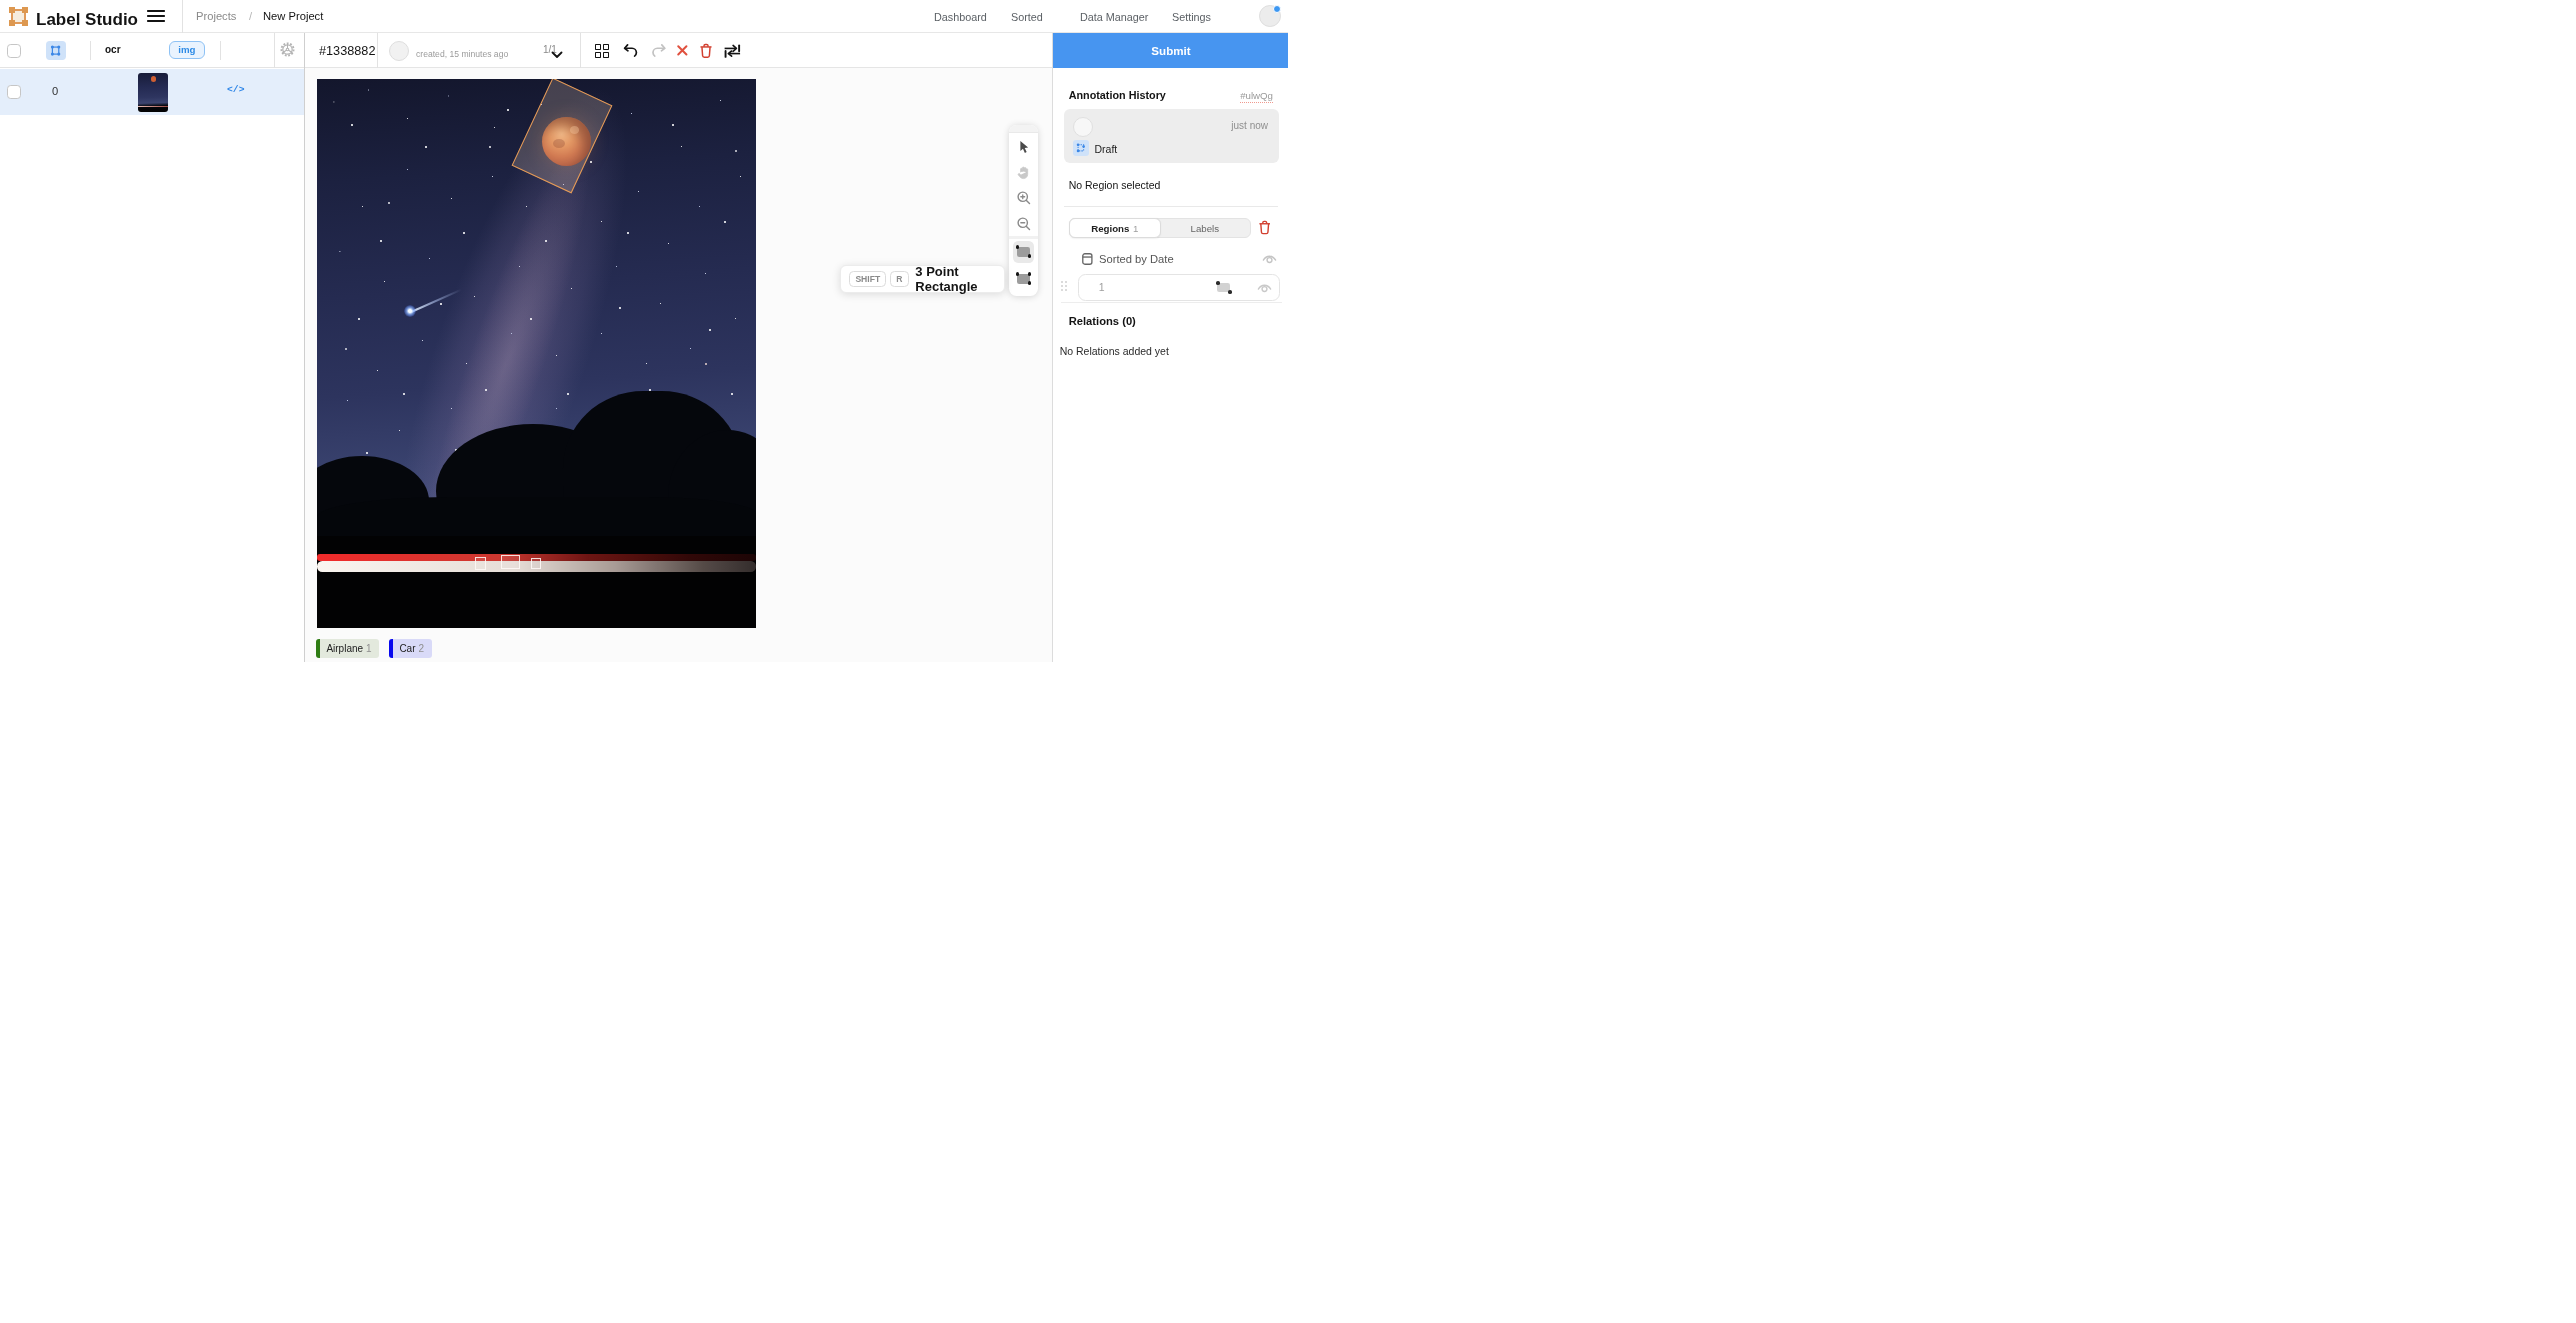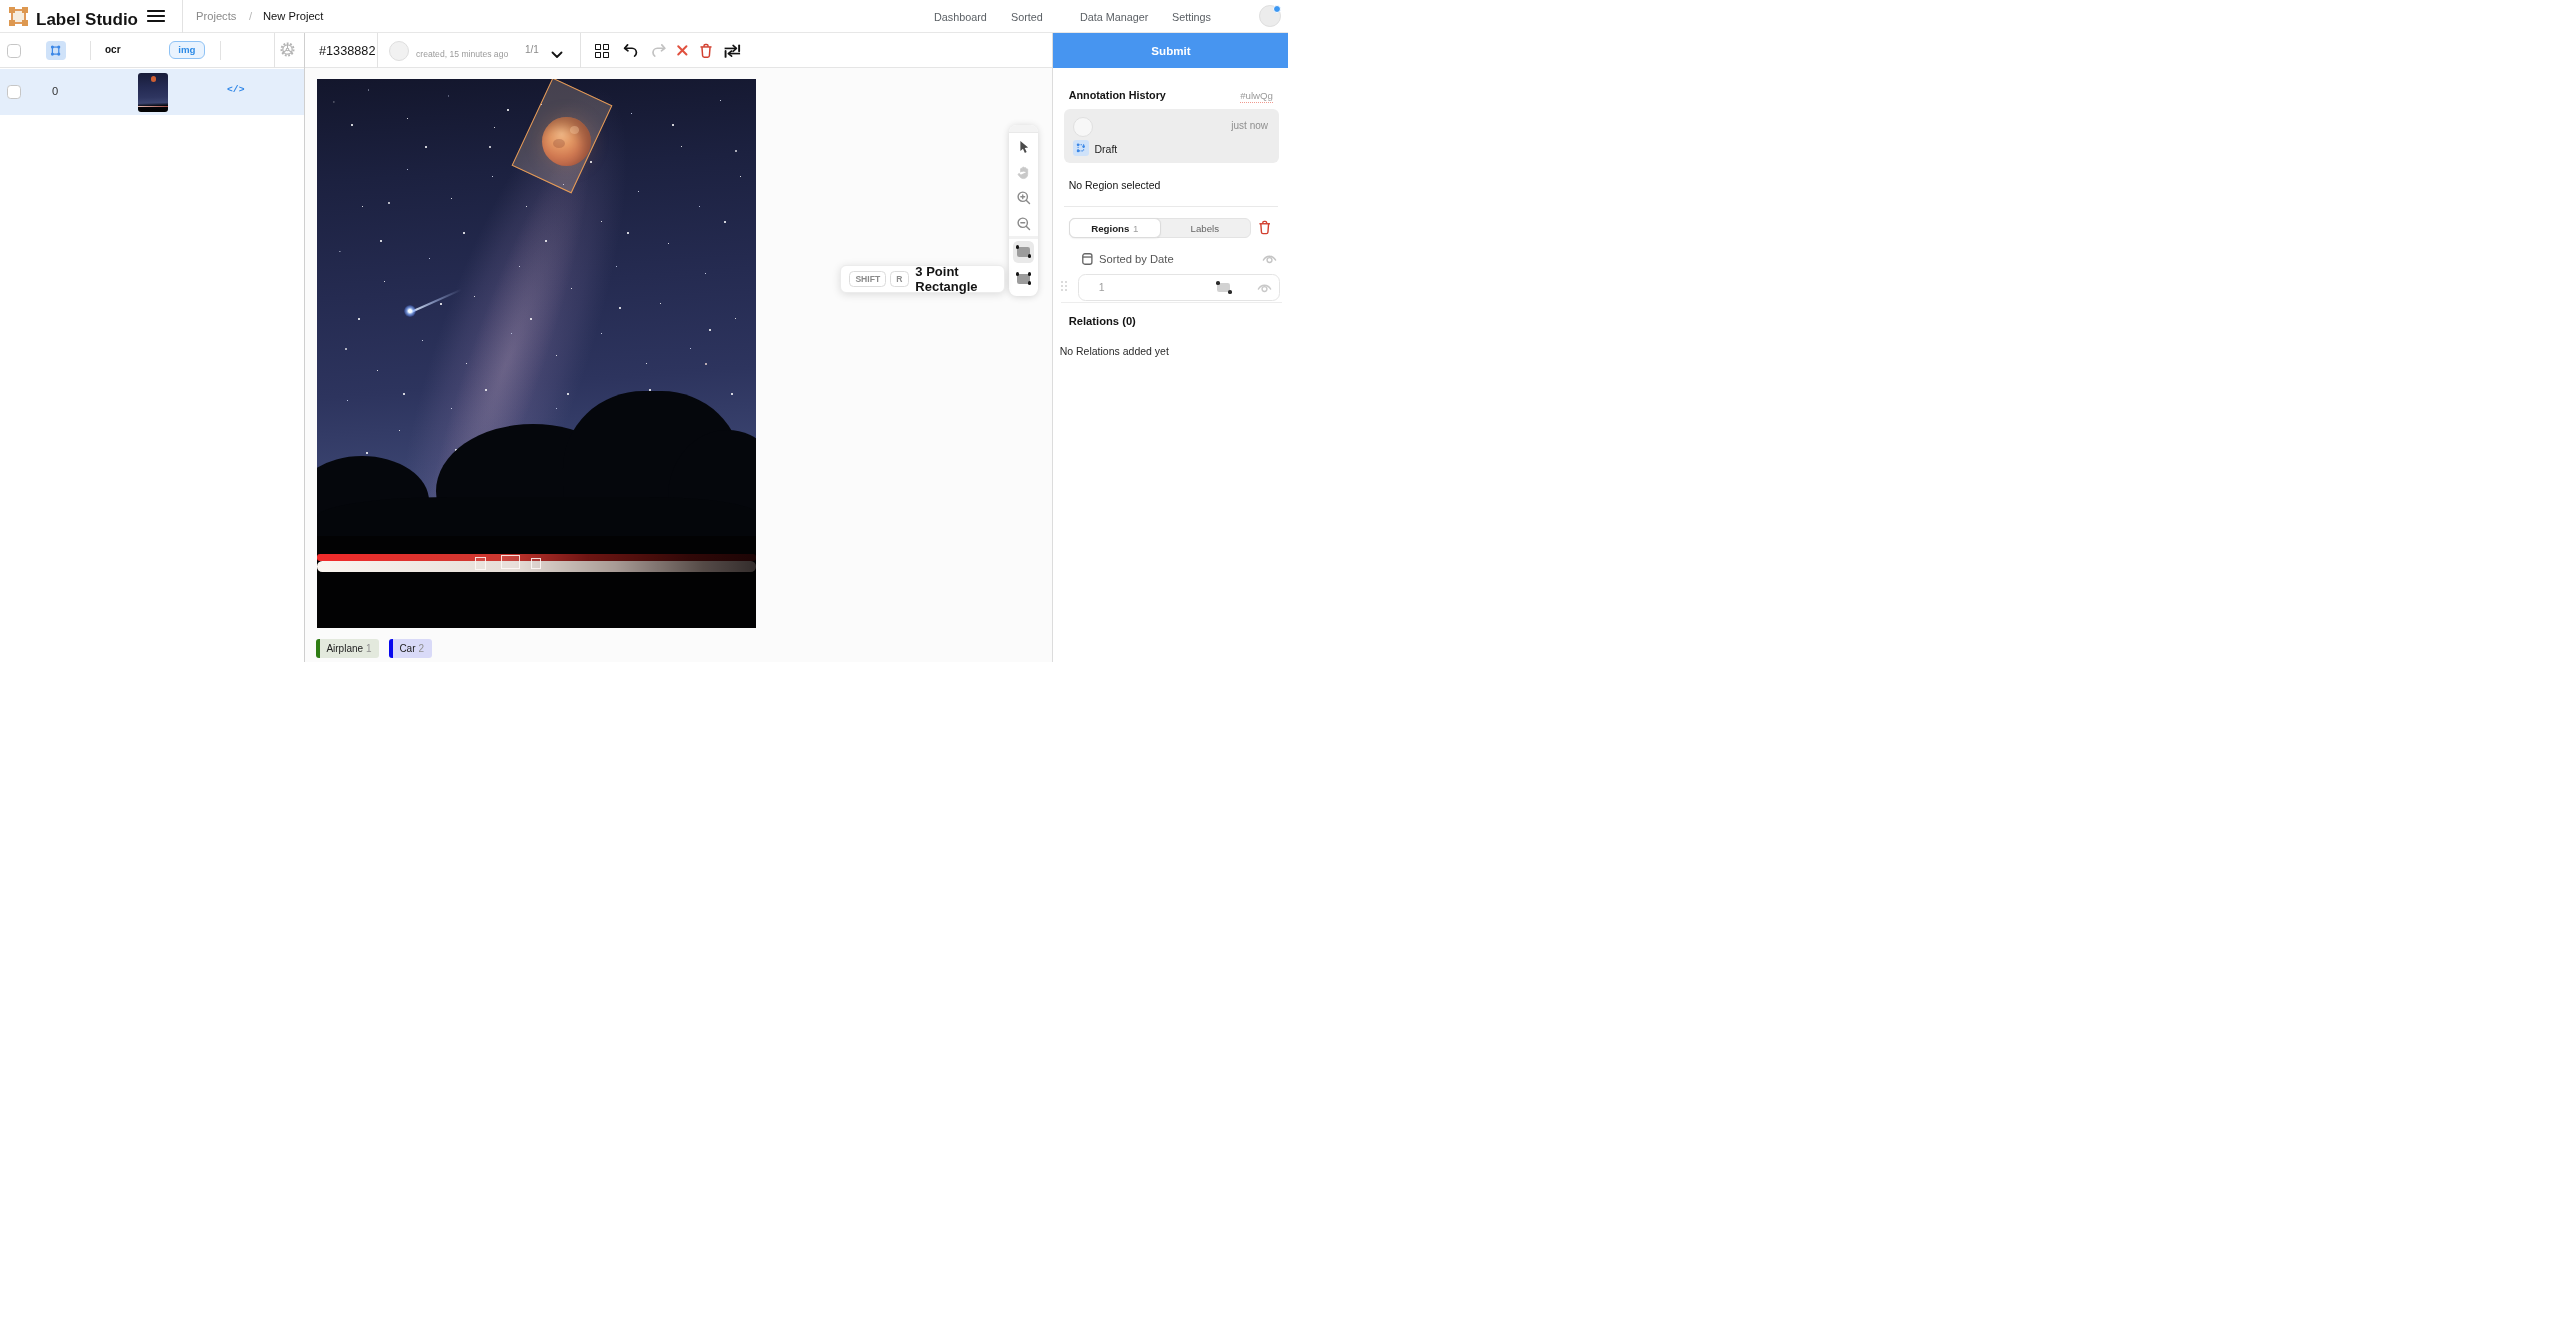--- a/index.html
+++ b/index.html
@@ -45,21 +45,21 @@
   #thumb-moon { position:absolute; left:12.7px; top:3.7px; width:5.2px; height:5.2px; border-radius:50%; background:#cf5f33; }
   #thumb-trail { position:absolute; left:0; top:33px; width:30px; height:1.5px; background:linear-gradient(90deg,rgba(255,210,200,.9),rgba(255,120,110,.6)); }
   #row-code { left:227px; top:15px; font-family:"Liberation Mono", monospace; font-size:9.7px; font-weight:bold; color:#2e86e8; }
 
   
   #task-header { left:305px; top:33px; width:747px; height:35px; background:#fff; border-bottom:0.7px solid #e5e5e5; z-index:10; }
   #task-id { left:14px; top:10.5px; font-size:12.7px; color:#141414; }
   #th-div1 { left:72px; top:0; height:35px; }
   #task-avatar { left:84px; top:7.5px; width:20px; height:20px; border-radius:50%; background:#f1f1f1; border:0.7px solid #dedede; }
   #task-created { left:111px; top:16.4px; font-size:8.6px; color:#9b9b9b; }
-  #task-page { left:220px; top:11.2px; font-size:10px; color:#8a8a8a; }
+  #task-page { left:238px; top:11.2px; font-size:10px; color:#8a8a8a; }
   #task-chevron { left:246px; top:14px; }
   #th-div2 { left:275px; top:0; height:35px; }
   .th-icon { top:9.7px; cursor:pointer; }
   #icon-grid { left:290px; top:11.2px; width:13.4px; height:13.4px; display:grid; grid-template-columns:6px 6px; grid-template-rows:6px 6px; gap:1.5px; }
   .gridsq { border:1.9px solid #141414; border-radius:0.7px; }
 
   
   #photo { left:317px; top:79px; width:439px; height:549px; overflow:hidden; background:linear-gradient(176deg,#13162c 0%,#1c2140 18%,#252b51 38%,#2d345e 55%,#39426e 68%,#434e7c 77%,#0b0d16 83%,#030306 100%); z-index:5; }
   #milkyway { position:absolute; left:82px; top:-90px; width:224px; height:732px; transform:rotate(19deg); background:radial-gradient(ellipse 42% 48% at 50% 50%, rgba(165,140,185,.32), rgba(130,115,160,.16) 55%, rgba(120,110,150,.05) 72%, transparent 80%); }
   #milkyway2 { position:absolute; left:127px; top:-45px; width:119px; height:672px; transform:rotate(19deg); background:radial-gradient(ellipse 40% 46% at 50% 50%, rgba(220,190,200,.18), rgba(160,130,160,.08) 60%, transparent 78%); }

